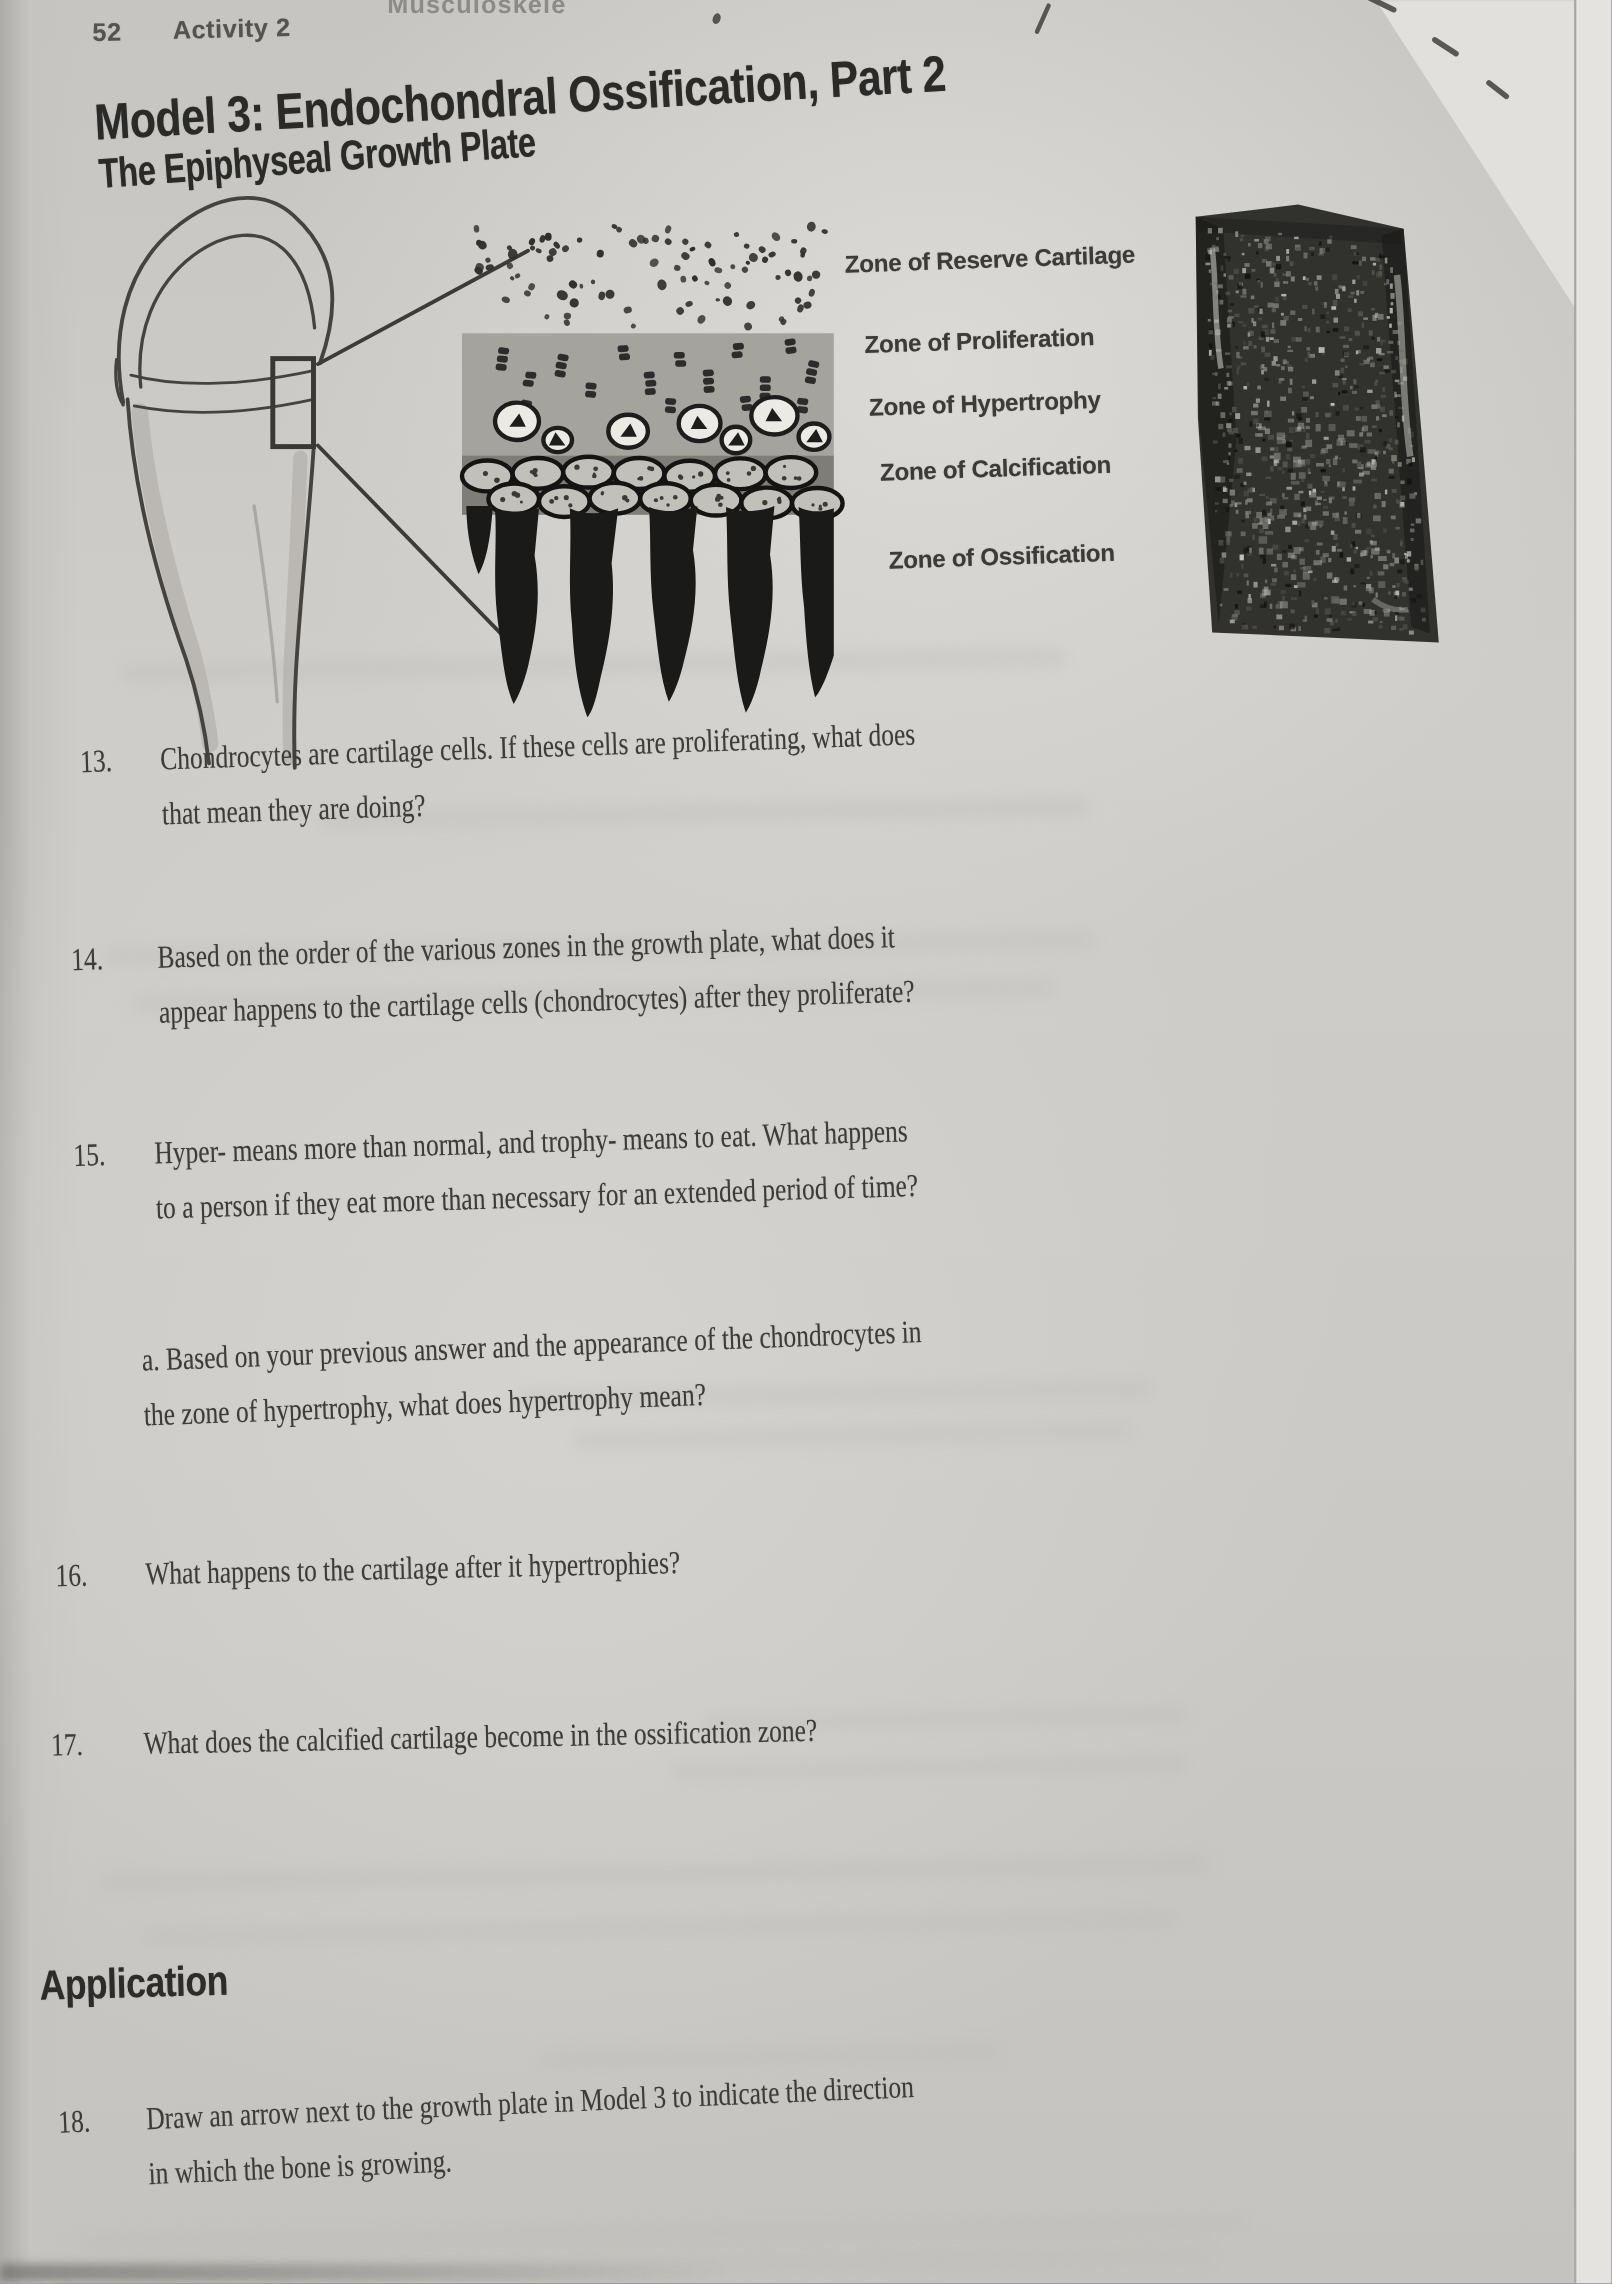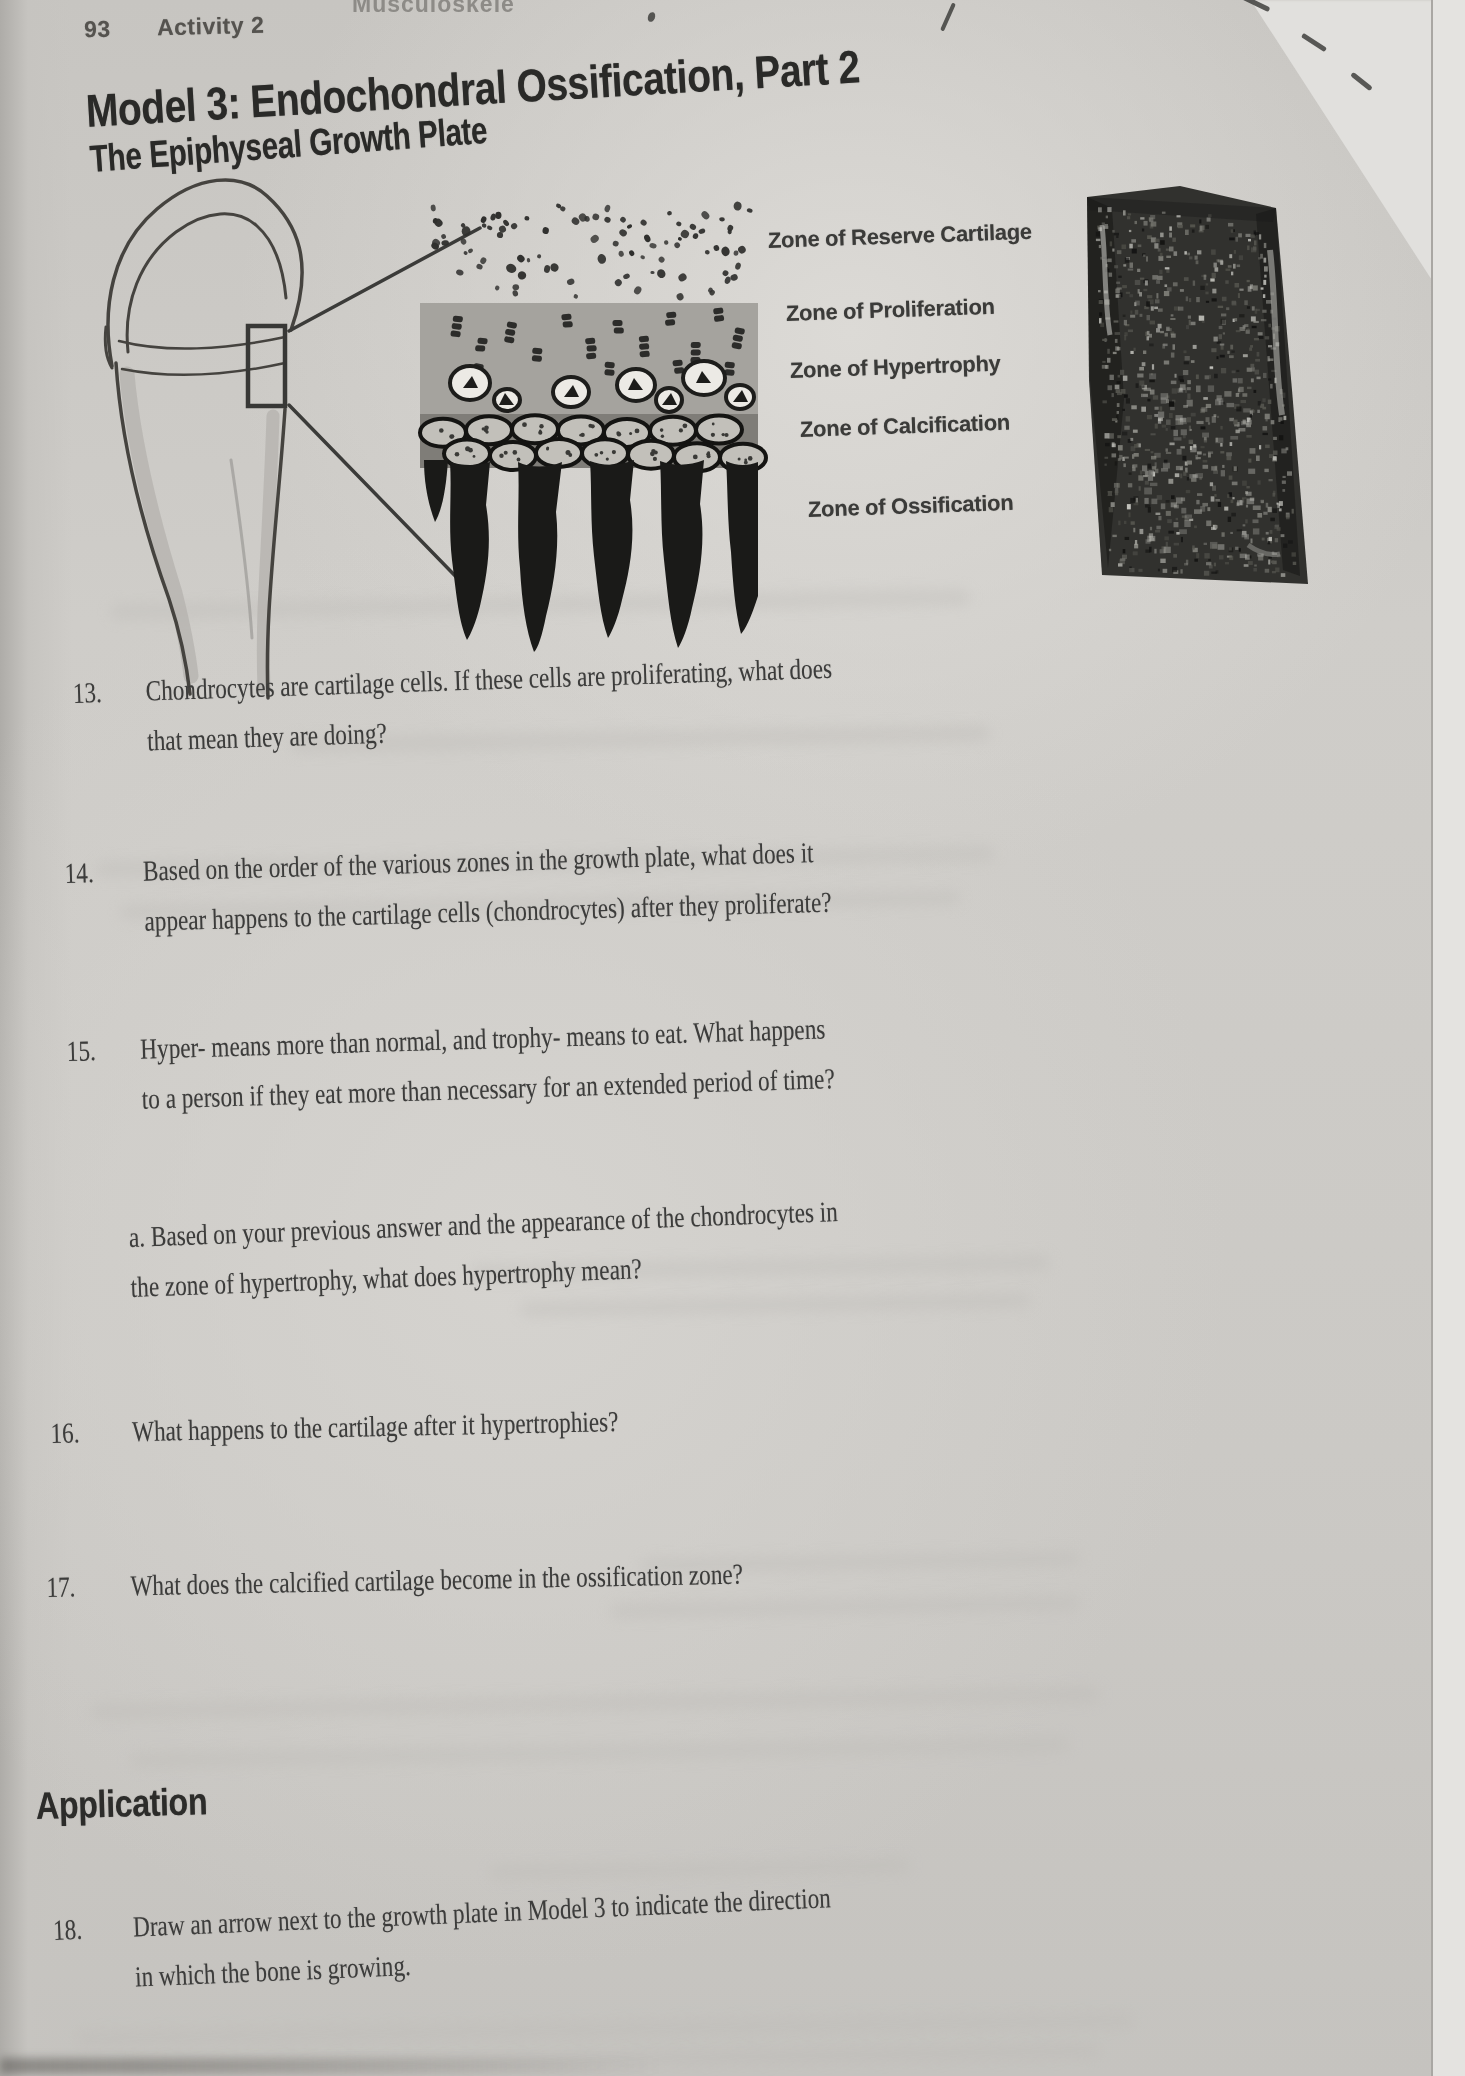--- a/index.html
+++ b/index.html
@@ -68,21 +68,21 @@
   <div class="abs smudge" style="left:75px;top:2022px;width:1060px;height:15px"></div>
   <div class="abs smudge" style="left:120px;top:2052px;width:980px;height:14px"></div>
   <div class="abs bshadow"></div>
 
   <div class="abs ink" style="left:946px;top:2px;width:4px;height:30px;transform:rotate(24deg)"></div>
   <div class="abs ink" style="left:648px;top:12px;width:7px;height:10px;border-radius:50%;transform:rotate(20deg)"></div>
   <div class="abs ink" style="left:1237px;top:0;width:34px;height:5px;transform:rotate(26deg)"></div>
   <div class="abs ink" style="left:1300px;top:40px;width:28px;height:5px;transform:rotate(33deg)"></div>
   <div class="abs ink" style="left:1349px;top:79px;width:25px;height:5px;transform:rotate(38deg)"></div>
 
-  <div class="abs hdr" style="left:84px;top:16px;font-size:23px;transform:rotate(-1deg)">93</div>
+  <div class="abs hdr" style="left:84px;top:16px;font-size:23px;transform:rotate(-1deg)">52</div>
   <div class="abs hdr" style="left:157px;top:13px;font-size:23px;transform:rotate(-1.4deg)">Activity 2</div>
   <div class="abs course-clip" style="left:352px;top:0">
     <span>Musculoskele</span>
   </div>
 
   <div class="abs title1" style="left:86px;top:84px">Model 3: Endochondral Ossification, Part 2</div>
   <div class="abs title2" style="left:90px;top:138px">The Epiphyseal Growth Plate</div>
 
   <svg class="abs" style="left:0;top:0" width="1465" height="720" viewBox="0 0 1465 720">
 

